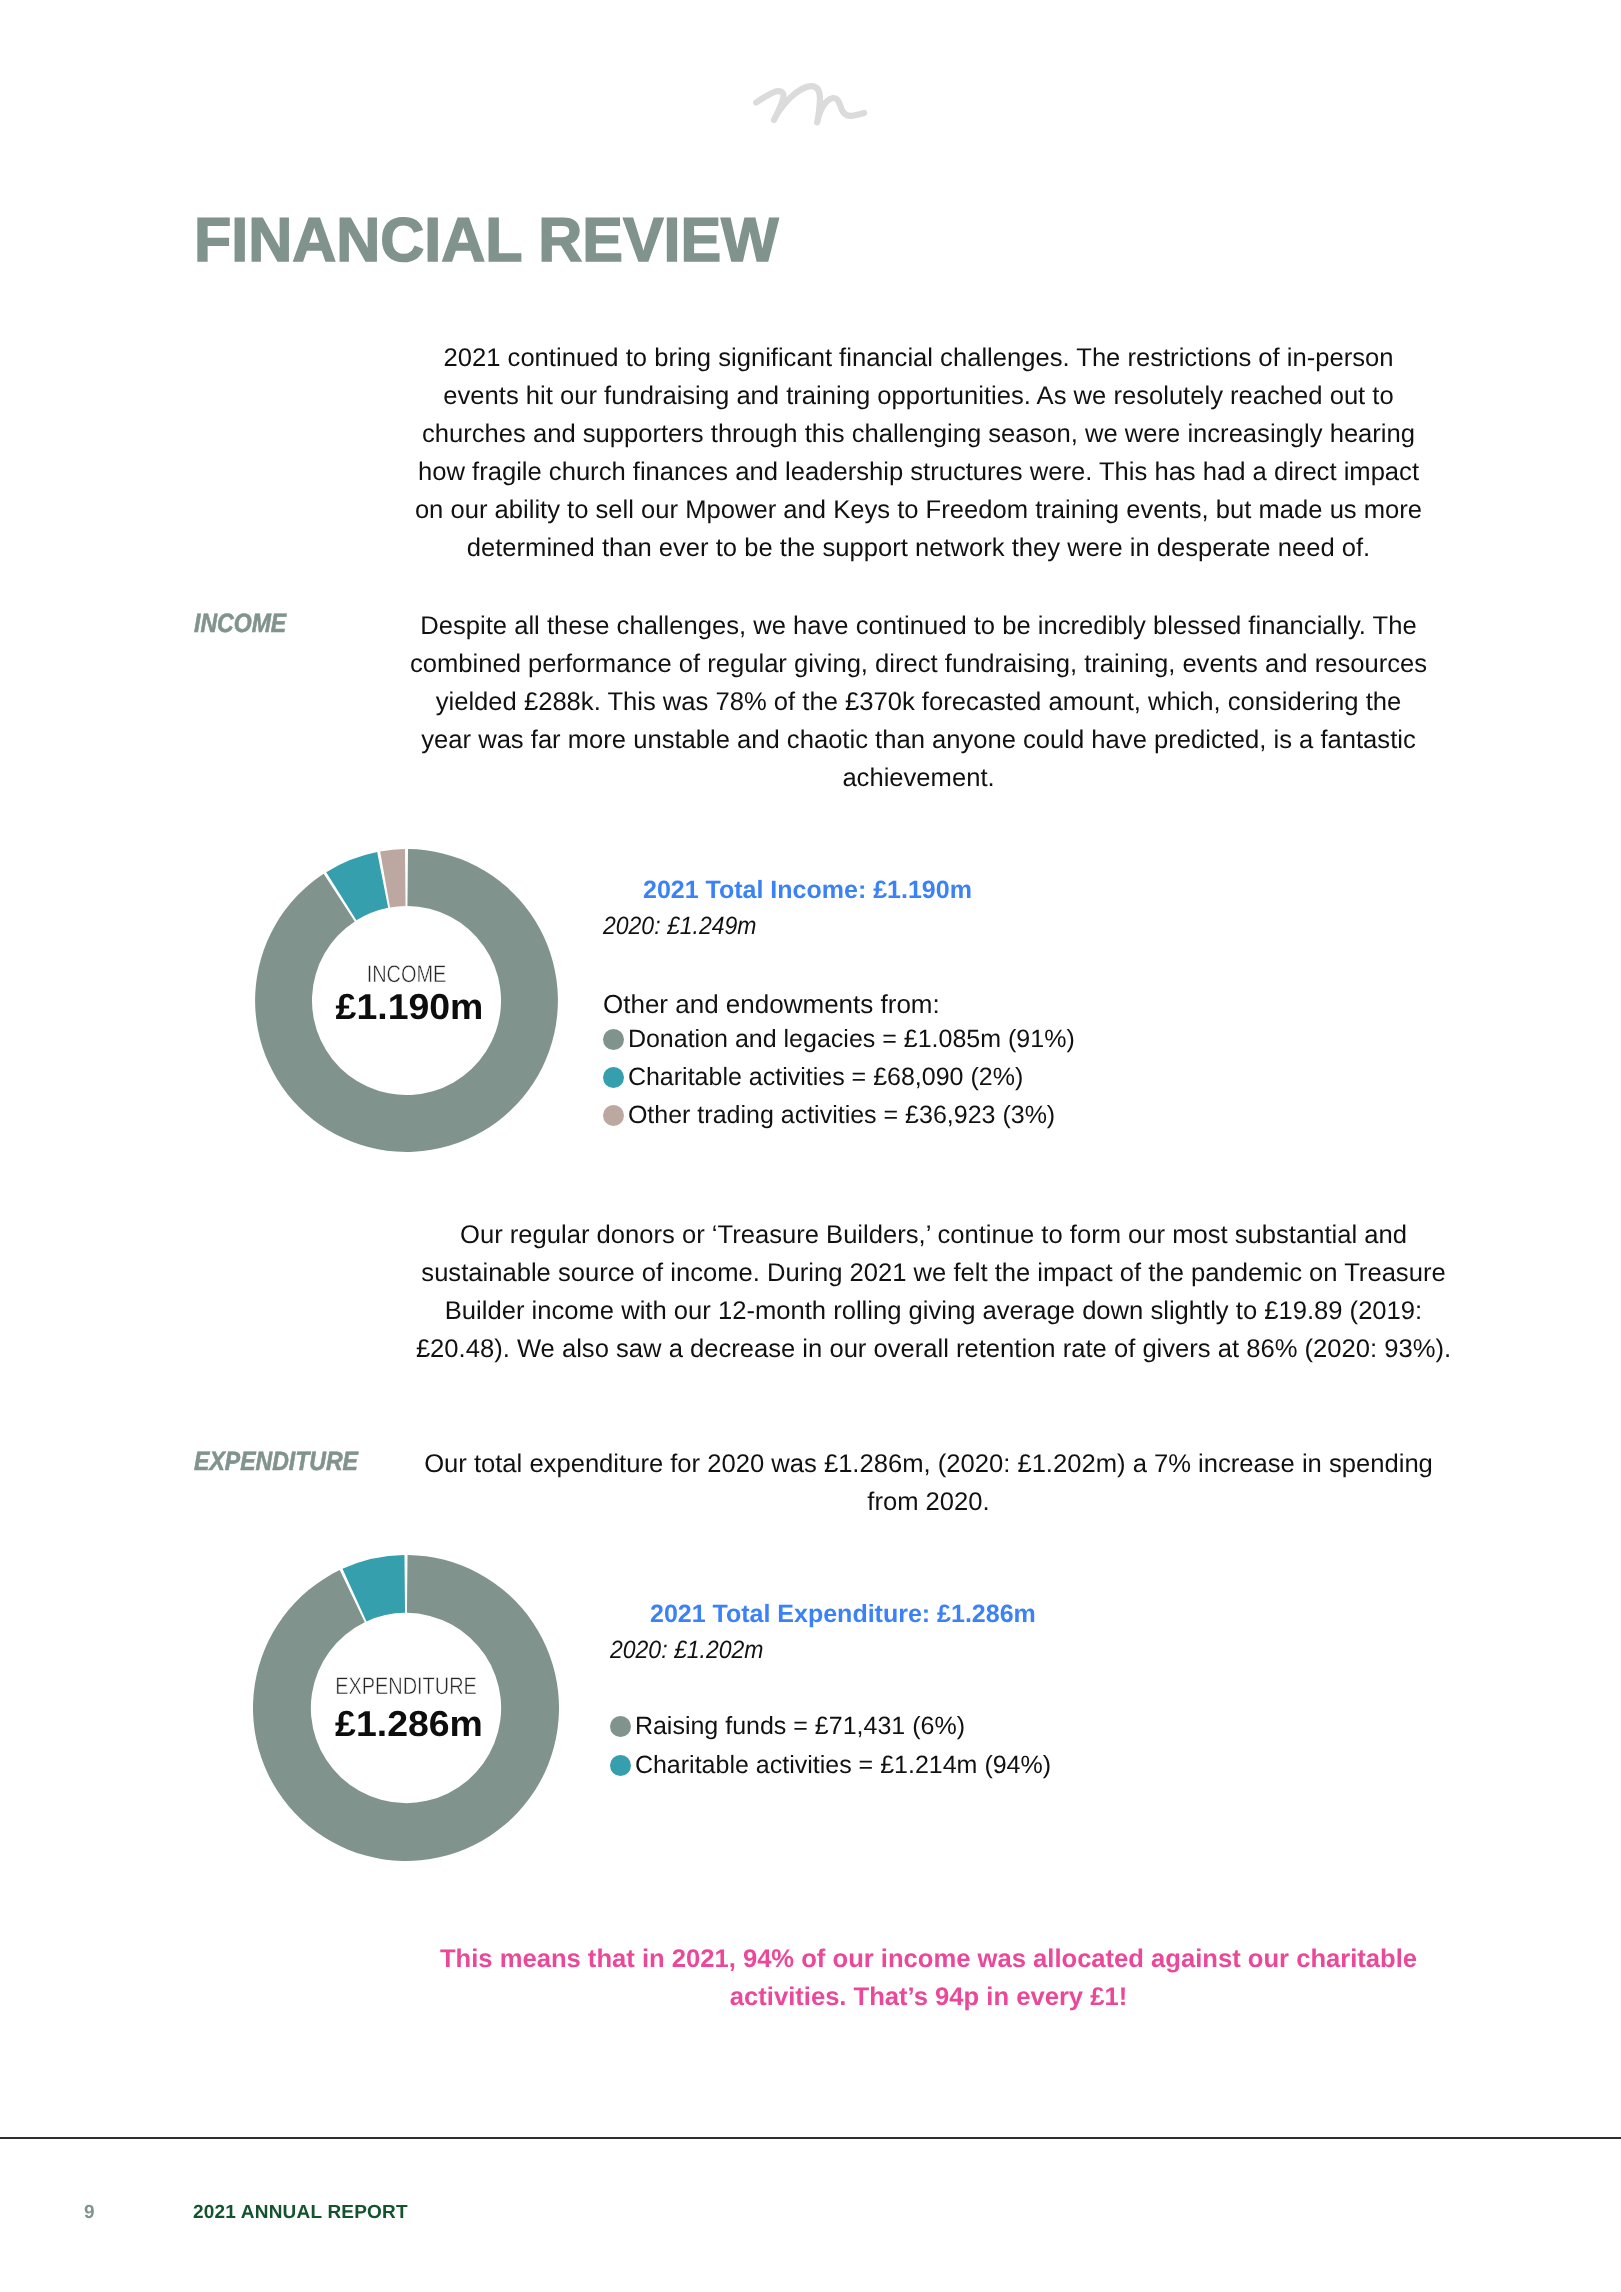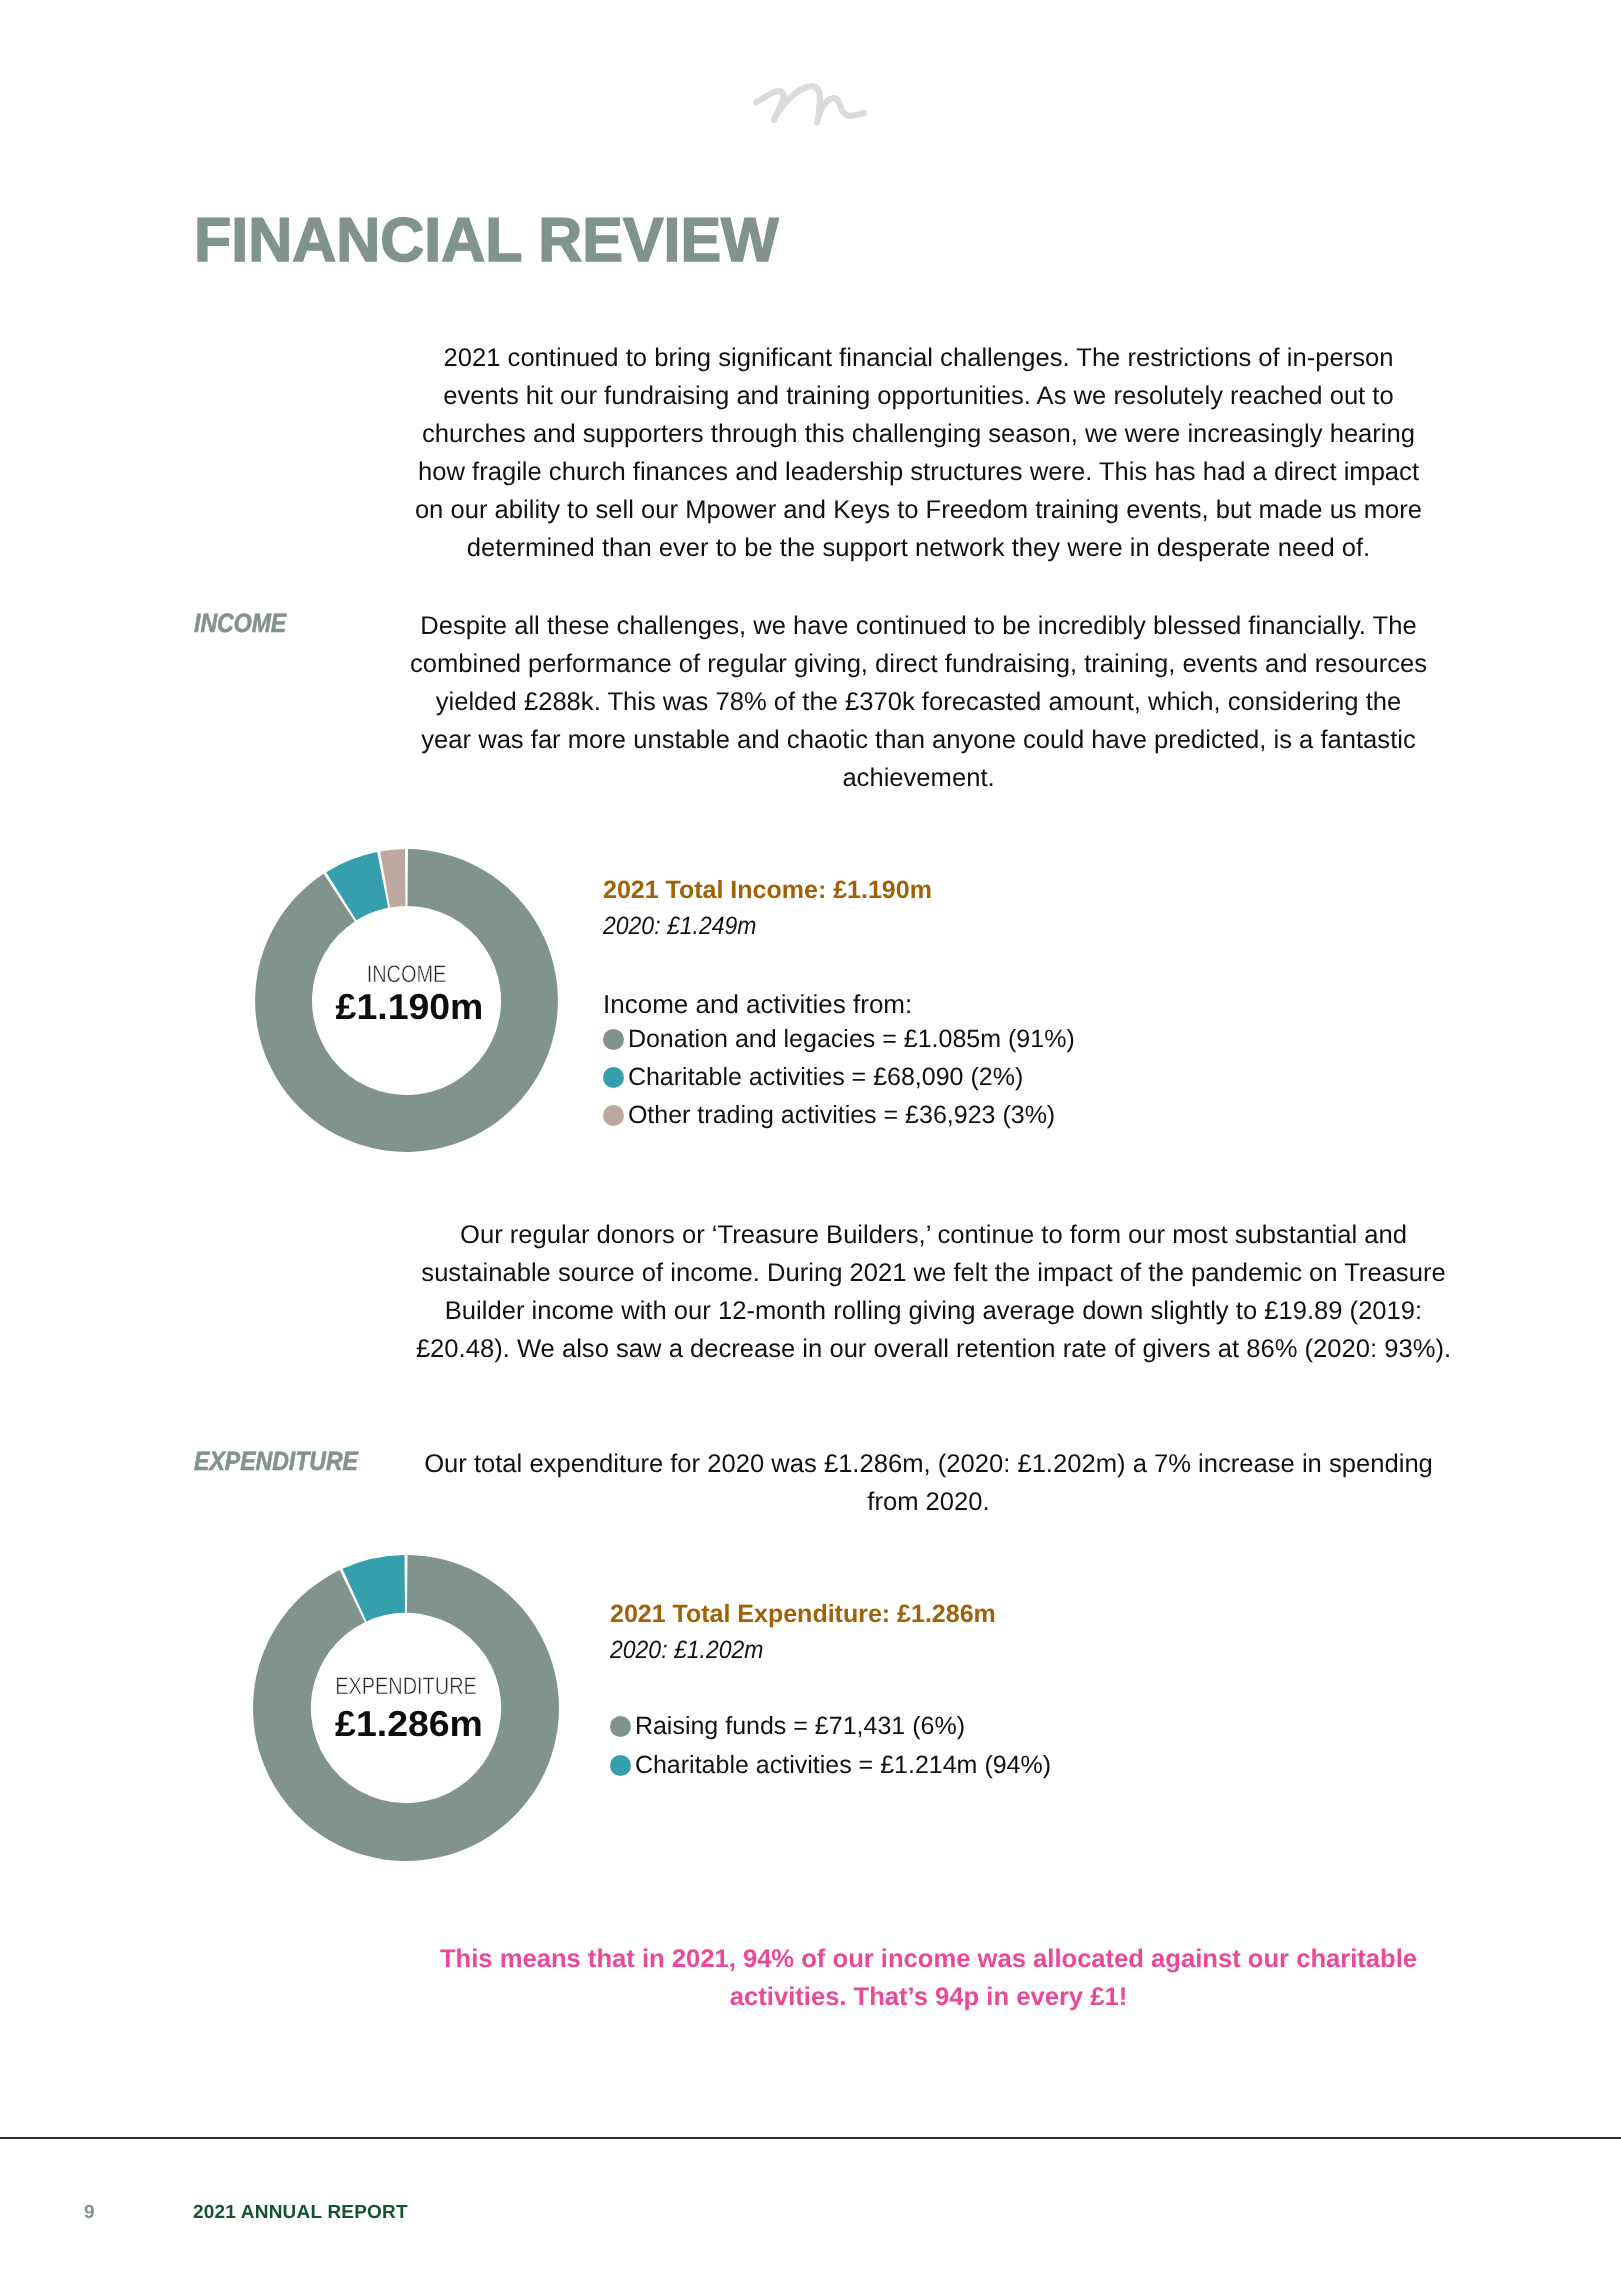--- a/index.html
+++ b/index.html
@@ -40,21 +40,21 @@
      line-height:1;white-space:nowrap;transform:scaleX(0.83);
      -webkit-text-stroke:0.5px #ffffff;}
   .donut-value{font-size:36px;font-weight:700;color:#0d0d0d;line-height:1;
      letter-spacing:0px;white-space:nowrap;transform:scaleX(1.04) translateX(2.9px);}
   #donut-income .donut-label{top:114px;}
   #donut-income .donut-value{top:140px;}
   #donut-exp    .donut-label{top:120px;}
   #donut-exp    .donut-value{top:151px;}
 
   .chart-text{position:absolute;left:603px;}
-  .chart-head{font-size:25px;font-weight:700;color:#a16207;line-height:1;white-space:nowrap;}
+  .chart-head{font-size:25px;font-weight:700;color:#3b82f6;line-height:1;white-space:nowrap;margin-left:40px;}
   .chart-sub{font-size:25px;font-style:italic;color:#111111;line-height:1;white-space:nowrap;
      transform:scaleX(0.92);transform-origin:left top;}
   .legend-title{font-size:26px;color:#111111;line-height:1;white-space:nowrap;}
   .legend-row{display:flex;align-items:center;height:38px;}
   .legend-dot{width:21px;height:21px;border-radius:50%;flex:none;margin-right:3.9px;}
   .legend-text{font-size:25px;color:#111111;line-height:1;white-space:nowrap;}
 
   .closing{position:absolute;left:407px;width:1019px;
      font-size:25.6px;font-weight:700;line-height:38px;color:#ec4899;}
 
@@ -116,21 +116,21 @@
     </svg>
     <div class="donut-center">
       <div class="donut-label">INCOME</div>
       <div class="donut-value">£1.190m</div>
     </div>
   </div>
 
   <div class="chart-text" id="income-text" style="top:878px;">
     <div class="chart-head">2021 Total Income: £1.190m</div>
     <div class="chart-sub" style="margin-top:10.8px;">2020: £1.249m</div>
-    <div class="legend-title" style="margin-top:52px;">Income and activities from:</div>
+    <div class="legend-title" style="margin-top:52px;">Other and endowments from:</div>
     <div id="income-legend" style="margin-top:3.9px;">
         <div class="legend-row">
           <span class="legend-dot" style="background: rgb(128, 147, 140);"></span>
           <span class="legend-text">Donation and legacies = £1.085m (91%)</span>
         </div>
         <div class="legend-row">
           <span class="legend-dot" style="background: rgb(53, 159, 173);"></span>
           <span class="legend-text">Charitable activities = £68,090 (2%)</span>
         </div>
         <div class="legend-row">

